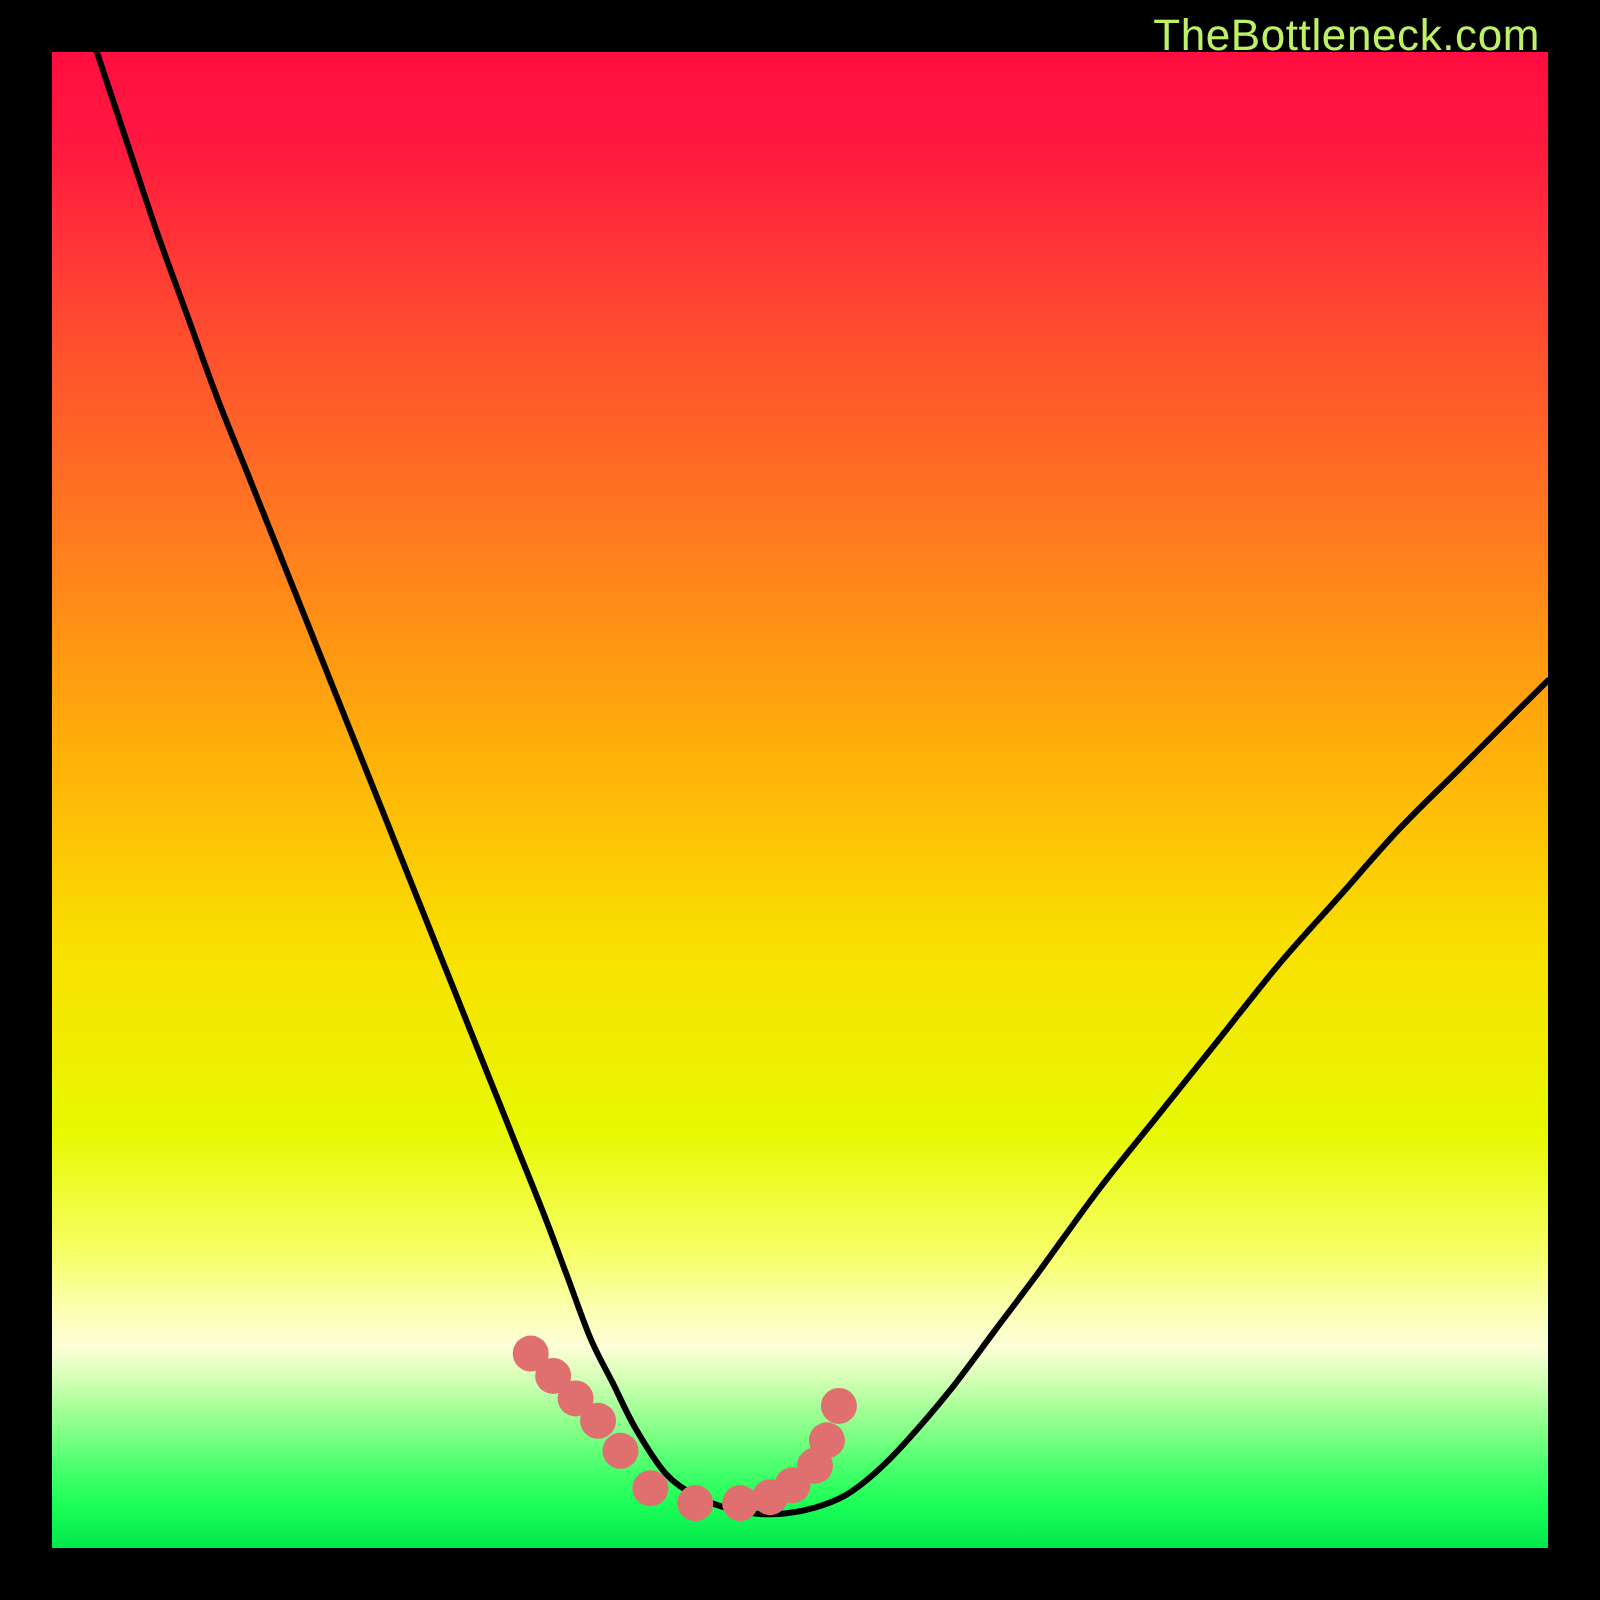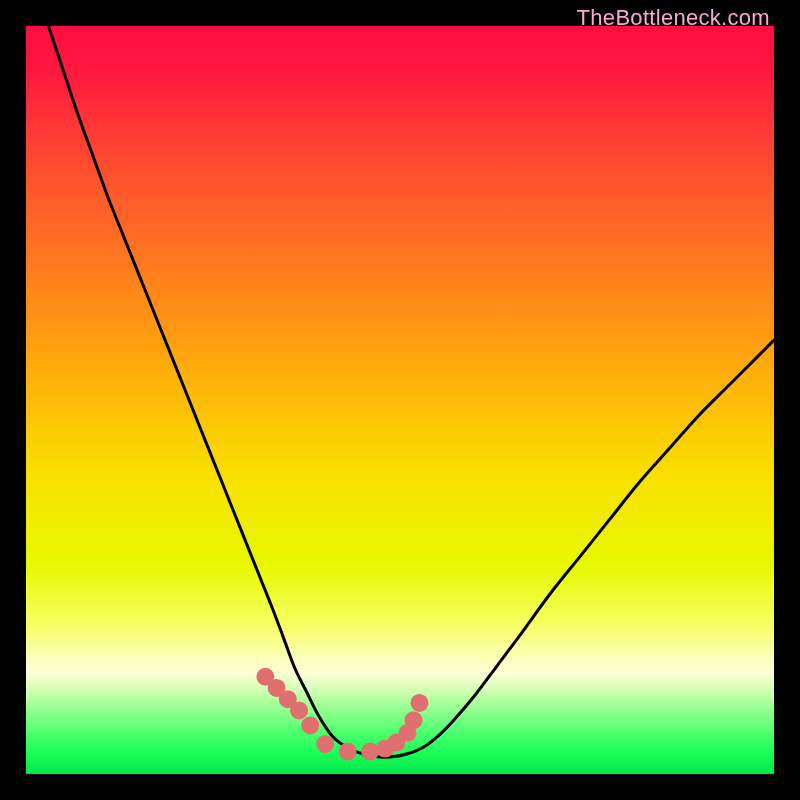--- a/index.html
+++ b/index.html
@@ -26,21 +26,21 @@
     width: 748px;
     height: 748px;
     
   }
   .watermark {
     position: absolute;
     right: 30px;
     top: 5px;
     font-size: 22px;
     font-weight: 500;
-    color: #f9a8d4;
+    color: #bef264;
     letter-spacing: 0.3px;
   }
   svg.curve-layer {
     position: absolute;
     left: 0;
     top: 0;
     width: 748px;
     height: 748px;
     overflow: visible;
   }

